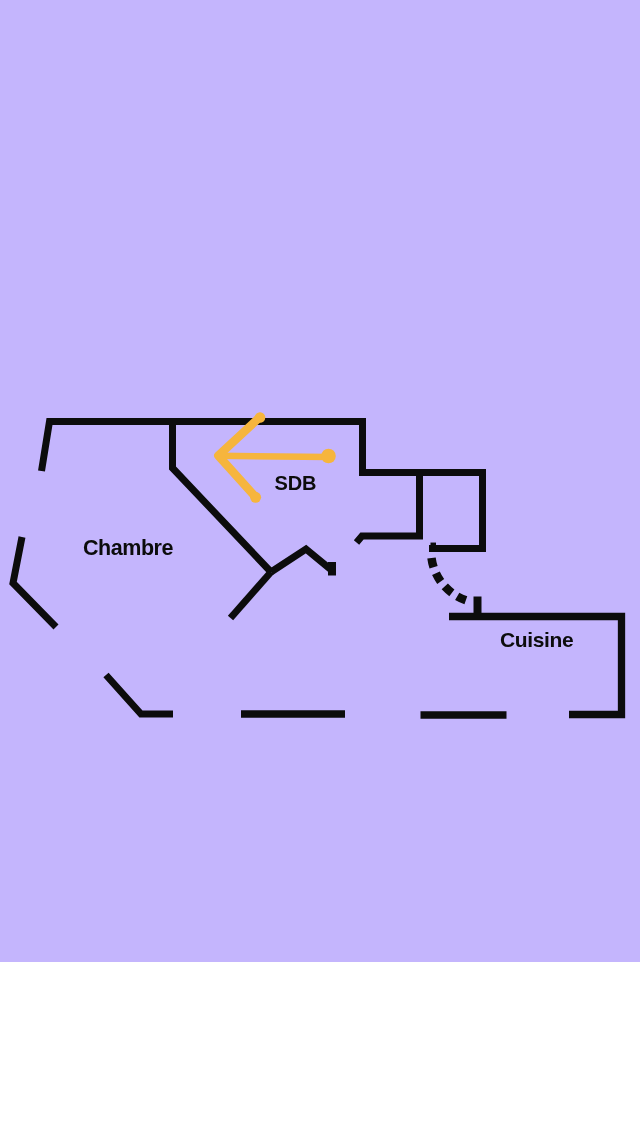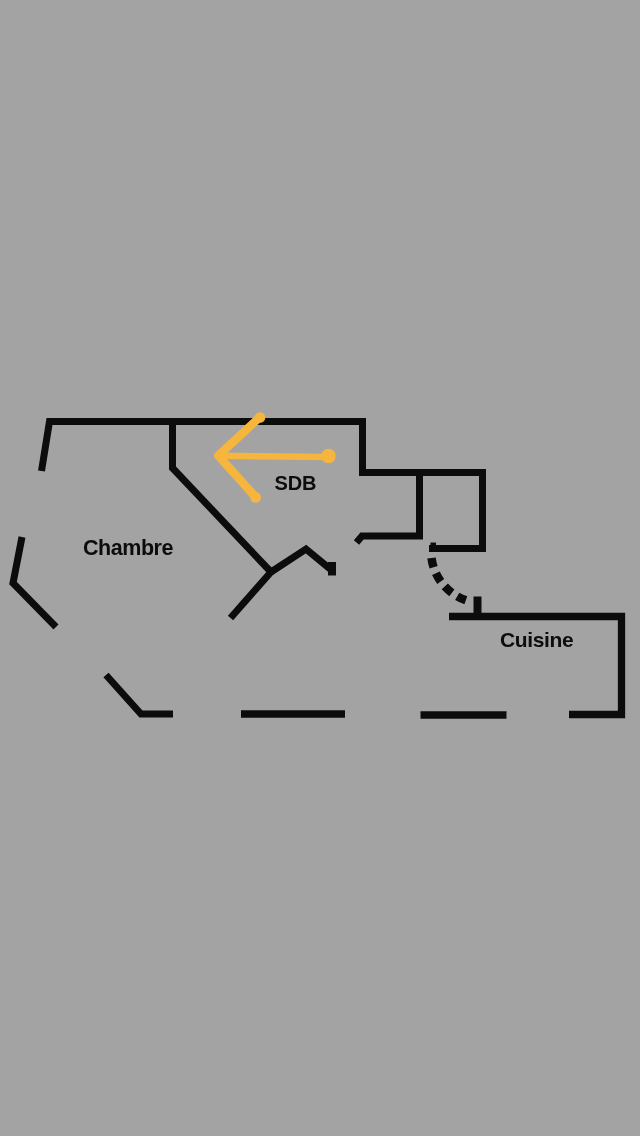--- a/index.html
+++ b/index.html
@@ -1,16 +1,16 @@
 <!DOCTYPE html>
 <html><head>
 <meta charset="utf-8">
 <style>
   html,body{margin:0;padding:0;background:#ffffff;}
-  .page{width:640px;height:1136px;position:relative;background:#a3a3a3;overflow:hidden;}
+  .page{width:640px;height:962px;position:relative;background:#c4b5fd;overflow:hidden;}
   svg{position:absolute;left:0;top:0;}
   text{font-family:"Liberation Sans",sans-serif;font-weight:bold;fill:#0c0c0c;}
 </style>
 </head>
 <body>
 
 <div class="page">
 <svg width="640" height="1136" viewBox="0 0 640 1136">
   <g fill="none" stroke="#0c0c0c" stroke-width="7">
 

